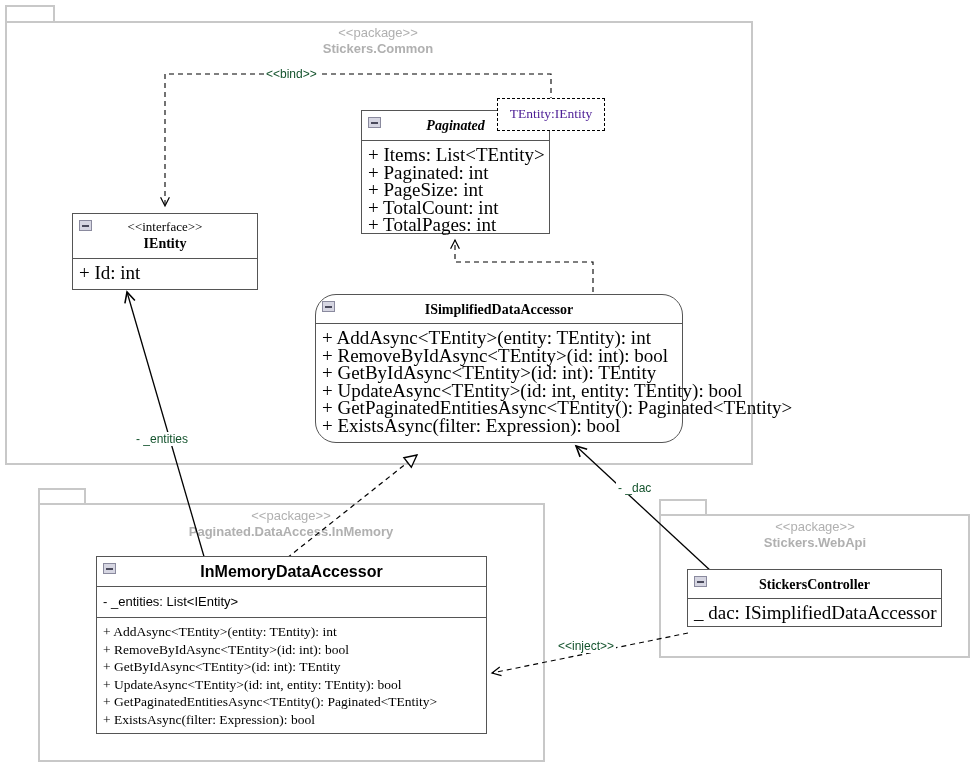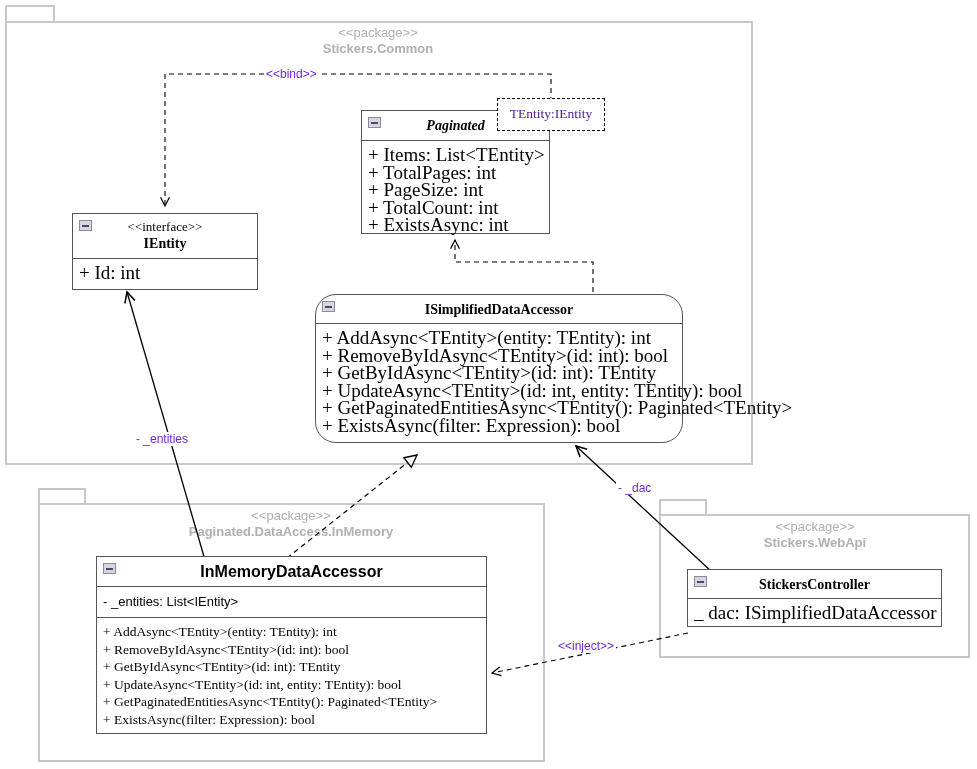--- a/index.html
+++ b/index.html
@@ -126,21 +126,21 @@
     z-index: 7;
     white-space: nowrap;
   }
 
   
   .edge-label {
     position: absolute;
     font-family: "Liberation Sans", sans-serif;
     font-size: 12px;
     line-height: 14px;
-    color: #6d28d9;
+    color: #14532d;
     background: #ffffff;
     padding: 0 2px;
     white-space: nowrap;
     z-index: 8;
   }
 
   svg.edges {
     position: absolute;
     left: 0;
     top: 0;
@@ -204,24 +204,24 @@
     <span>TEntity:IEntity</span>
   </div>
 
   <div class="umlclass" style="left:361px; top:110px; width:189px; height:124px;">
     <div class="uml-header" style="height:30px; padding-top:6px;font-style:italic;">
       <span class="collapse-icon"></span>
       <div class="uml-title">Paginated</div>
     </div>
     <div class="uml-compartment">
       <div class="uml-line">+ Items: List&lt;TEntity&gt;</div>
-      <div class="uml-line">+ TotalPages: int</div>
+      <div class="uml-line">+ Paginated: int</div>
       <div class="uml-line">+ PageSize: int</div>
       <div class="uml-line">+ TotalCount: int</div>
-      <div class="uml-line">+ ExistsAsync: int</div>
+      <div class="uml-line">+ TotalPages: int</div>
     </div>
   </div>
 
   <div class="umlclass" style="left:72px; top:213px; width:186px; height:77px;">
     <div class="uml-header" style="height:45px; padding-top:5px;">
       <span class="collapse-icon"></span>
       <div class="uml-stereotype">&lt;&lt;interface&gt;&gt;</div>
       <div class="uml-title">IEntity</div>
     </div>
     <div class="uml-compartment">

